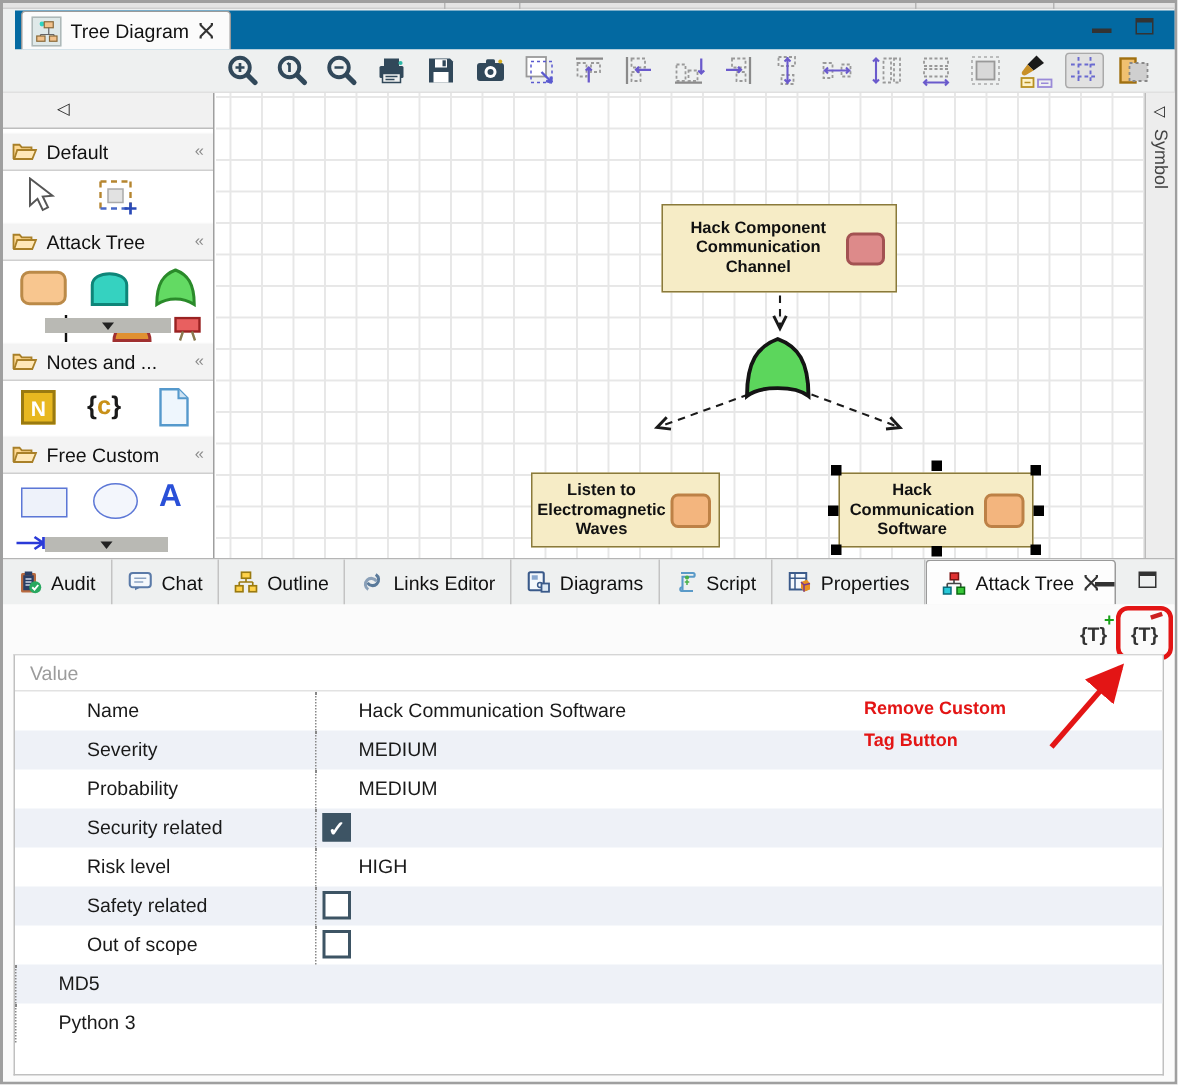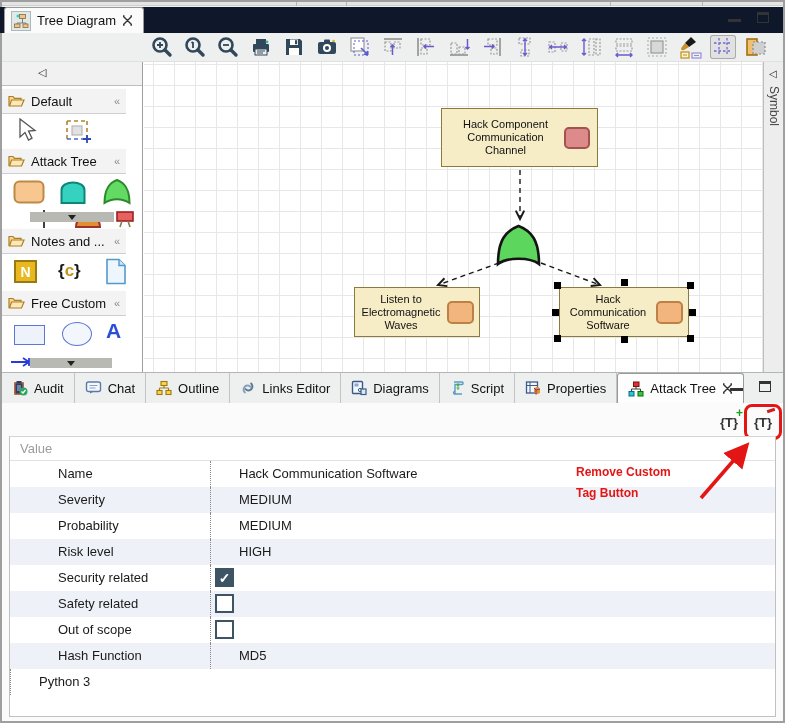--- a/index.html
+++ b/index.html
@@ -6,21 +6,21 @@
   html,body { background:#fff; }
   body { font-family:"Liberation Sans", sans-serif; }
   .window { position:relative; width:785px; height:723px; background:#eef0f0;
             box-shadow: inset 0 0 0 2px #9f9f9f; overflow:hidden; }
 
   
   .top-strip { position:absolute; left:2px; right:2px; top:2px; height:4px; background:#e4e4e4; border-bottom:1px solid #cfcfcf; }
   .top-strip i { position:absolute; top:0; width:1px; height:4px; background:#b5b5b5; }
 
   
-  .etabbar { position:absolute; left:0; right:2px; top:7px; height:26px; background:#0f172a; }
+  .etabbar { position:absolute; left:10px; right:2px; top:7px; height:26px; background:#0369a1; }
   .etab { position:absolute; left:4px; top:0; height:26px; display:flex; align-items:center; gap:6px;
           padding:0 10px 0 6px; background:#fbfbfb; border:1px solid #9a9a9a; border-bottom:none;
           border-radius:3px 3px 0 0; font-size:13px; color:#111; cursor:default; }
   .etab .ticon { width:20px; height:20px; background:#dfe9e9; border:1px solid #aeb8b8; display:flex; align-items:center; justify-content:center; }
   .winbtns { position:absolute; right:14px; top:5px; display:flex; gap:16px; }
   .btn-min { width:13px; height:10px; border-bottom:3px solid #333; cursor:pointer; }
   .btn-max { width:12px; height:11px; border:1px solid #333; border-top:3px solid #333; cursor:pointer; }
 
   
   .toolbar { position:absolute; left:2px; right:2px; top:33px; height:29px; background:#eef0f0;
@@ -29,38 +29,38 @@
   .tbi { width:26px; height:24px; display:flex; align-items:center; justify-content:center; cursor:pointer; border-radius:3px; }
   .tbi.pressed { background:#e1e1e1; box-shadow: inset 0 0 0 1px #aaa; }
 
   
   .body { position:absolute; left:2px; right:2px; top:62px; height:310px; background:#fff; }
 
   
   .palette { position:absolute; left:0; top:0; width:141px; height:310px; background:#fff; border-right:1px solid #9f9f9f; overflow:hidden; }
   .pal-collapse { position:absolute; left:0; right:0; top:0; height:24px; background:#f1f1f1; border-bottom:1px solid #bdbdbd; box-shadow:0 1px 0 #fff; }
   .pal-collapse span { position:absolute; left:36px; top:4px; font-size:11px; color:#222; cursor:pointer; }
-  .pal-head { position:absolute; left:0; right:16px; height:26px; background:#f3f3f3; border-top:1px solid #fdfdfd;
+  .pal-head { position:absolute; left:0; right:0; height:26px; background:#f3f3f3; border-top:1px solid #fdfdfd;
               border-bottom:1px solid #cfcfcf; display:flex; align-items:center; gap:6px; padding:0 6px; cursor:pointer; }
   .pal-head .plabel { font-size:13px; color:#111; flex:1; white-space:nowrap; overflow:hidden; }
   .pal-head .pin { font-size:11px; color:#8a8a8a; }
   .pal-row { position:absolute; left:0; right:0; }
   .ptool { position:absolute; cursor:pointer; }
   .gray-bar { position:absolute; height:10px; background:#b9b9b4; }
   .gray-bar:after { content:""; position:absolute; left:50%; top:3px; margin-left:-4px;
                     border-left:4px solid transparent; border-right:4px solid transparent; border-top:5px solid #222; }
 
   
   .canvas { position:absolute; left:142px; top:0; width:622px; height:310px; background:#fff;
             background-image: linear-gradient(to right,#e7e7e7 1px,transparent 1px),
                               linear-gradient(to bottom,#e7e7e7 1px,transparent 1px);
             background-size:21px 21px; background-position:9px 2px; overflow:hidden; }
   .node { position:absolute; background:#f6ecc6; border:1.5px solid #8a7a3b;
-          font-weight:normal; font-size:11px; line-height:13px; color:#111; text-align:center;
-          display:flex; align-items:center; justify-content:center; cursor:pointer; }
+          font-weight:bold; font-size:11px; line-height:13px; color:#111; text-align:center;
+          display:flex; align-items:center; justify-content:center; cursor:pointer;margin-top:28px; }
   .node .badge { position:absolute; border-radius:5px; }
   .badge-red { width:26px; height:22px; background:#dd8a8a; border:2px solid #a35252; right:7px; top:18px; }
   .badge-orange { width:27px; height:23px; background:#f3b57e; border:2px solid #bd8146; right:5px; top:13px; }
   .handle { position:absolute; width:7px; height:7px; background:#000; }
 
   
   .symstrip { position:absolute; right:0; top:0; width:20px; height:310px; background:#ededed; border-left:1px solid #bdbdbd; }
   .symstrip .coll { position:absolute; top:6px; left:5px; font-size:10px; color:#222; cursor:pointer; }
   .symstrip .symlabel { position:absolute; top:24px; left:3px; writing-mode:vertical-rl; font-size:12px; color:#444; }
 
@@ -548,43 +548,42 @@
       </div>
       <div class="trow">
         <span class="cprop">Severity</span>
         <span class="cval">MEDIUM</span>
       </div>
       <div class="trow">
         <span class="cprop">Probability</span>
         <span class="cval">MEDIUM</span>
       </div>
       <div class="trow">
-        <span class="cprop">Risk level</span>
-        <span class="cval">HIGH</span>
-      </div>
-      <div class="trow">
         <span class="cprop">Security related</span>
         <span class="cval">
             <span class="cbx checked"></span>
           </span>
       </div>
       <div class="trow">
+        <span class="cprop">Risk level</span>
+        <span class="cval">HIGH</span>
+      </div>
+      <div class="trow">
         <span class="cprop">Safety related</span>
         <span class="cval">
             <span class="cbx"></span>
           </span>
       </div>
       <div class="trow">
         <span class="cprop">Out of scope</span>
         <span class="cval">
             <span class="cbx"></span>
           </span>
       </div>
       <div class="trow">
-        <span class="cprop">Hash Function</span>
         <span class="cval">MD5</span>
       </div>
       <div class="trow">
         <span class="cval">Python 3</span>
       </div>
     </div>
 
     <svg class="annsvg" width="781" height="349">
       <defs>
         <marker id="redah" markerWidth="9" markerHeight="9" refX="6" refY="3.5" orient="auto">

